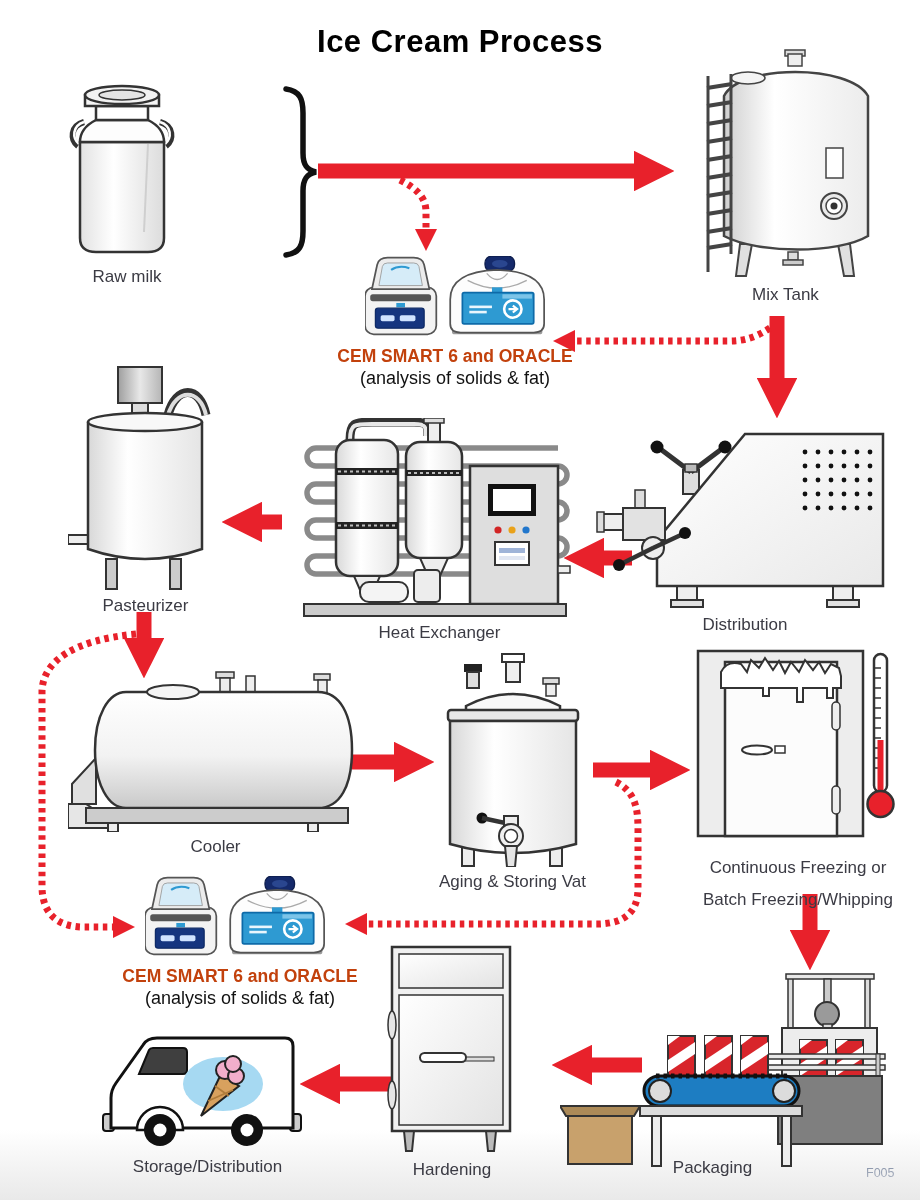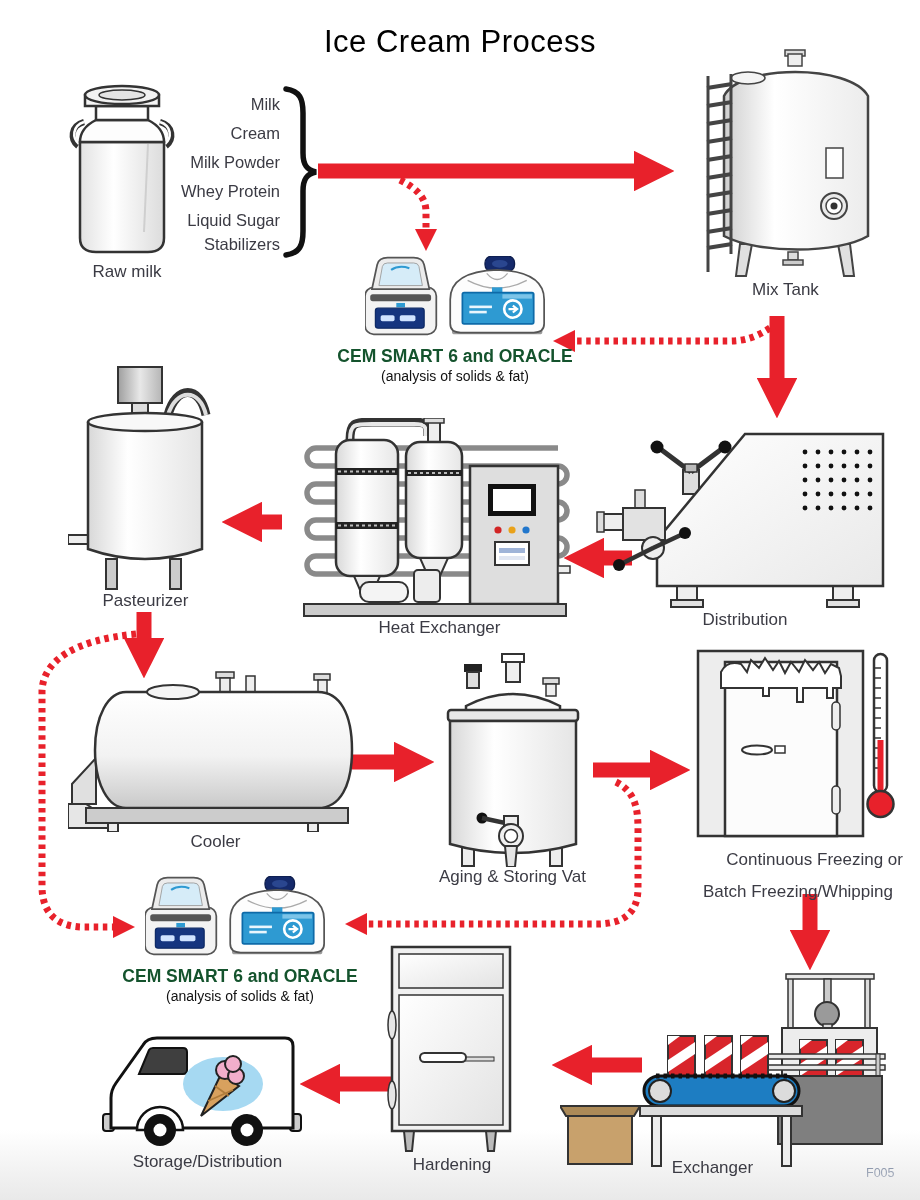--- a/index.html
+++ b/index.html
@@ -1,26 +1,26 @@
 <!DOCTYPE html>
 <html style="--arrow-red: #e8212b; --label: #3b3b44; --cem-blue: #2e9ad2; --cem-panel-navy: #15357f; --belt-blue: #1d7dc2; --carton-red: #d8252b; --box-tan: #c8a16c; --box-tan-dark: #ac8a58; --thermometer-red: #e8212b; --truck-oval: #a6d9f2; --cone-tan: #d8a15e; --scoop-pink: #f2aecb;"><head>
 <meta charset="utf-8">
 <style>
   html,body{margin:0;padding:0;background:#fff;}
   .canvas{position:relative;width:920px;height:1200px;background:#fff;overflow:hidden;
           font-family:"Liberation Sans", sans-serif;}
   .bottom-fade{position:absolute;left:0;top:1130px;width:920px;height:70px;
                background:linear-gradient(180deg,rgba(232,232,232,0) 0%,#e9e9e9 100%);}
   .title{position:absolute;left:0;top:24px;width:920px;text-align:center;
-         font-size:31px;font-weight:normal;color:#000;letter-spacing:.5px;}
+         font-size:31px;font-weight:bold;color:#000;letter-spacing:.5px;}
   .node{position:absolute;}
   .node svg{display:block;}
-  .lbl{font-size:17px;color:var(--label,#3b3b44);text-align:center;line-height:20px;}
-  .lbl-bold{font-size:17.5px;font-weight:bold;color:#14532d;text-align:center;margin-top:10px;}
-  .lbl-sub{font-size:14px;color:#111;text-align:center;margin-top:1px;}
+  .lbl{font-size:17px;color:var(--label,#3b3b44);text-align:center;margin-top:5px;line-height:20px;}
+  .lbl-bold{font-size:17.5px;font-weight:bold;color:#c2410c;text-align:center;margin-top:10px;}
+  .lbl-sub{font-size:18px;color:#111;text-align:center;margin-top:1px;}
   .ingredients{position:absolute;left:130px;top:90px;width:150px;text-align:right;
                font-size:16.5px;color:var(--label,#3b3b44);line-height:29px;}
   .ingredients .ing-last{line-height:19px;}
   .figure-code{position:absolute;left:866px;top:1166px;font-size:12.5px;color:#223a66;}
   svg .ah{fill:var(--arrow-red,#e8212b);}
   svg .arrow-solid{stroke:var(--arrow-red,#e8212b);stroke-width:15;fill:none;}
   svg .arrow-dotted{stroke:var(--arrow-red,#e8212b);stroke-width:7;fill:none;
                     stroke-dasharray:4.5 4.6;}
   .arrows{position:absolute;left:0;top:0;z-index:1;}
   .node,.ingredients{z-index:2;}
@@ -74,28 +74,20 @@
       <path d="M44,38 L96,38 Q112,46 112,60 L28,60 Q28,46 44,38 Z" fill="#fdfdfd" stroke="#333" stroke-width="2.5"></path>
       <rect x="44" y="24" width="52" height="14" fill="#fff" stroke="#333" stroke-width="2.5"></rect>
       <rect x="33" y="13" width="74" height="11" fill="#f6f6f6" stroke="#333" stroke-width="2.5"></rect>
       <ellipse cx="70" cy="13" rx="37" ry="9" fill="#f2f2f2" stroke="#333" stroke-width="2.5"></ellipse>
       <ellipse cx="70" cy="13" rx="23" ry="5" fill="#e4e4e4" stroke="#333" stroke-width="1.5"></ellipse>
       <path d="M96,62 L92,150" stroke="#cfcfcf" stroke-width="2" fill="none"></path>
     </svg>
     <div class="lbl">Raw milk</div>
   </div>
 
-  <div class="ingredients">
-    <div>Milk</div>
-    <div>Cream</div>
-    <div>Milk Powder</div>
-    <div>Whey Protein</div>
-    <div>Liquid Sugar</div>
-    <div class="ing-last">Stabilizers</div>
-  </div>
   <div class="node" style="left:282px;top:86px;">
     <svg width="38" height="172" viewBox="0 0 38 172">
       <path d="M4,3 C18,5 21,13 21,27 L21,67 C21,79 25,84 34,86 C25,88 21,93 21,105 L21,145 C21,159 18,167 4,169" fill="none" stroke="#111" stroke-width="5.5" stroke-linecap="round"></path>
     </svg>
   </div>
 
   <div class="node" style="left:688px;top:48px;width:195px;">
     <svg width="195" height="232" viewBox="0 0 195 232">
       <defs>
           <linearGradient id="gTank" x1="0" y1="0" x2="1" y2="0">
@@ -352,21 +344,21 @@
                L140,42 L140,52 L134,52 L134,42 L110,42 L110,56 L104,56 L104,42 L76,42 L76,50 L70,50 L70,42 Z" fill="#ffffff" stroke="#333" stroke-width="2"></path>
       <ellipse cx="64" cy="104" rx="15" ry="4.5" fill="#fff" stroke="#333" stroke-width="2"></ellipse>
       <rect x="82" y="100" width="10" height="7" fill="#fff" stroke="#333" stroke-width="1.5"></rect>
       <g>
         <rect x="181" y="8" width="13" height="138" rx="6.5" fill="#fff" stroke="#333" stroke-width="2.5"></rect>
         <path d="M181,22 h7 M181,32 h7 M181,42 h7 M181,52 h7 M181,62 h7 M181,72 h7 M181,82 h7 M181,92 h7 M181,102 h7 M181,112 h7 M181,122 h7" stroke="#333" stroke-width="1.7"></path>
         <rect x="184.5" y="94" width="6" height="54" fill="var(--thermometer-red,#e8212b)"></rect>
         <circle cx="187.5" cy="158" r="13" fill="var(--thermometer-red,#e8212b)" stroke="#333" stroke-width="2.5"></circle>
       </g>
     </svg>
-    <div class="lbl" style="margin-top:8px;text-align:right;">Continuous Freezing or</div>
+    <div class="lbl" style="margin-top:16px;">Continuous Freezing or</div>
     <div class="lbl" style="margin-top:12px;">Batch Freezing/Whipping</div>
   </div>
 
   <div class="node" style="left:115px;top:876px;width:250px;">
     <svg width="180" height="80" viewBox="0 0 207 92" style="margin-left:30px;">
       <rect x="100" y="84" width="104" height="6" rx="3" fill="#9a9a9a"></rect>
       <rect x="138" y="0" width="34" height="18" rx="8" fill="#152a6b" stroke="#0d1d4d" stroke-width="1.5"></rect>
       <ellipse cx="155" cy="9" rx="9" ry="4.5" fill="#2a468f"></ellipse>
       <path d="M98,50 Q98,18 152,16 Q206,18 206,50 L206,78 Q206,88 194,88 L110,88 Q98,88 98,78 Z" fill="#fdfdfd" stroke="#555" stroke-width="2"></path>
       <path d="M118,28 Q152,46 186,28" fill="none" stroke="#aaa" stroke-width="1.5"></path>
@@ -432,21 +424,21 @@
       <circle cx="100" cy="125" r="11" fill="#dcdcdc" stroke="#222" stroke-width="2"></circle>
       <circle cx="224" cy="125" r="11" fill="#dcdcdc" stroke="#222" stroke-width="2"></circle>
       <rect x="80" y="140" width="162" height="10" fill="#dcdcdc" stroke="#333" stroke-width="2"></rect>
       <rect x="92" y="150" width="9" height="50" fill="#eee" stroke="#333" stroke-width="2"></rect>
       <rect x="222" y="150" width="9" height="50" fill="#eee" stroke="#333" stroke-width="2"></rect>
       <g>
         <polygon points="0,140 80,140 74,150 6,150" fill="var(--box-tan-dark,#ac8a58)" stroke="#333" stroke-width="2"></polygon>
         <rect x="8" y="150" width="64" height="48" fill="var(--box-tan,#c8a16c)" stroke="#333" stroke-width="2"></rect>
       </g>
     </svg>
-    <div class="lbl" style="padding-right:40px;margin-top:-10px;">Exchanger</div>
+    <div class="lbl" style="padding-right:40px;margin-top:-10px;">Packaging</div>
   </div>
 
   <div class="node" style="left:382px;top:945px;width:140px;">
     <svg width="140" height="210" viewBox="0 0 140 210">
       <defs>
           <linearGradient id="gGlass" x1="0" y1="0" x2="1" y2="1">
         <stop offset="0" stop-color="#ffffff"></stop>
             <stop offset="1" stop-color="#e3e3e3"></stop>
           </linearGradient>
         </defs>

